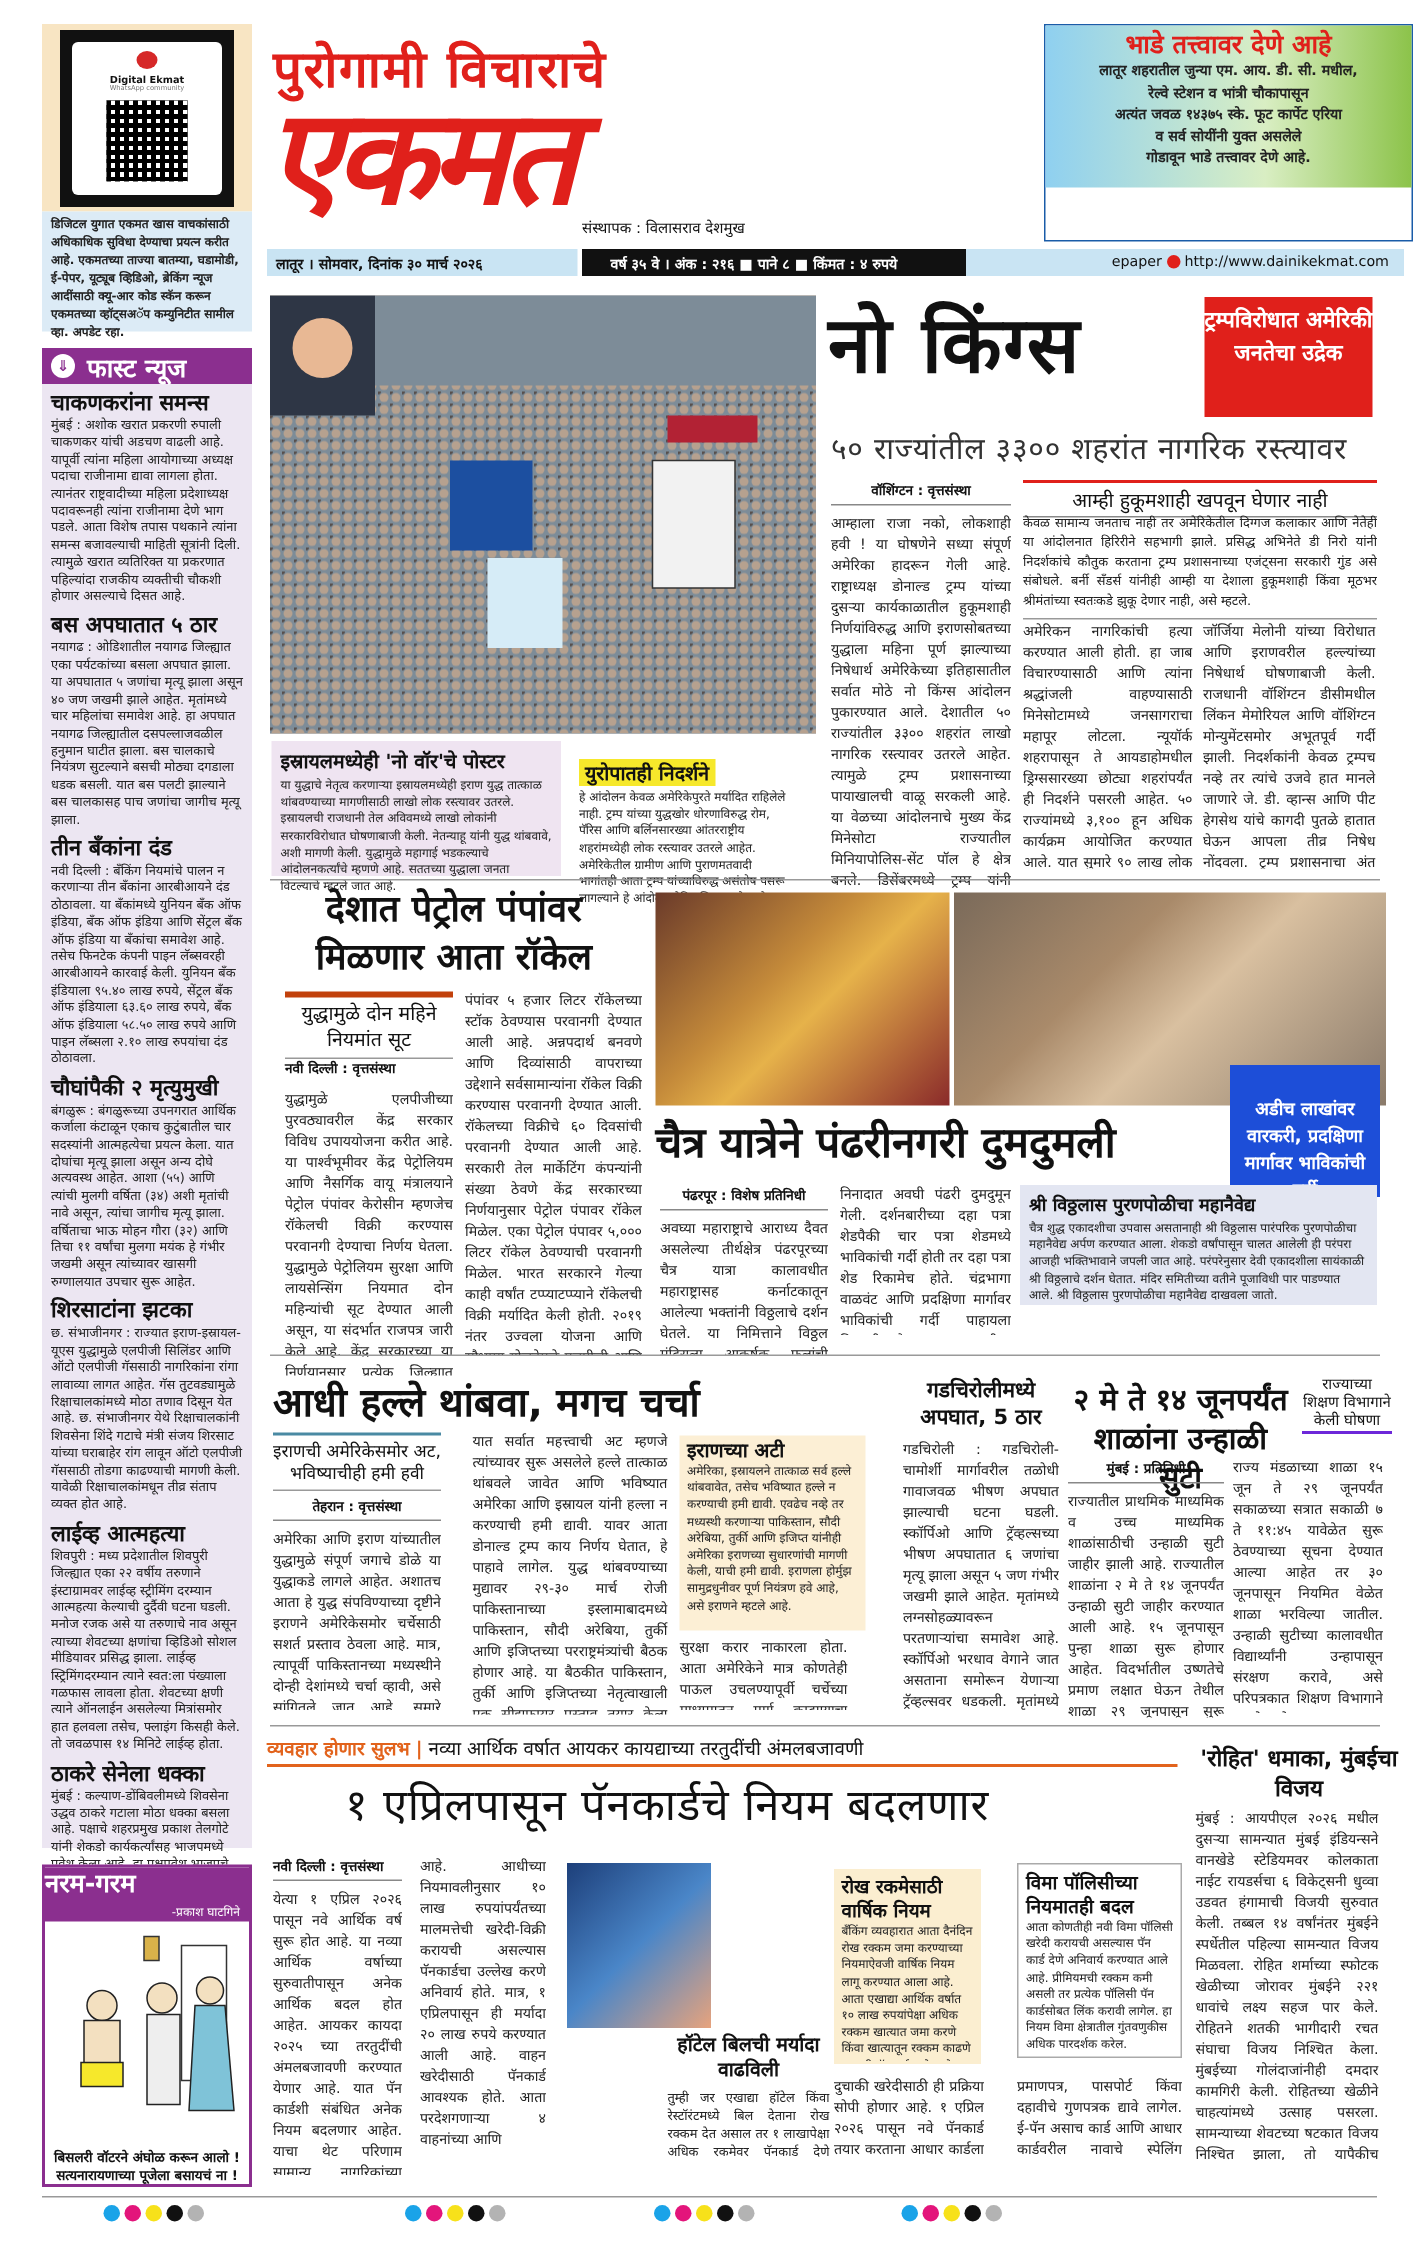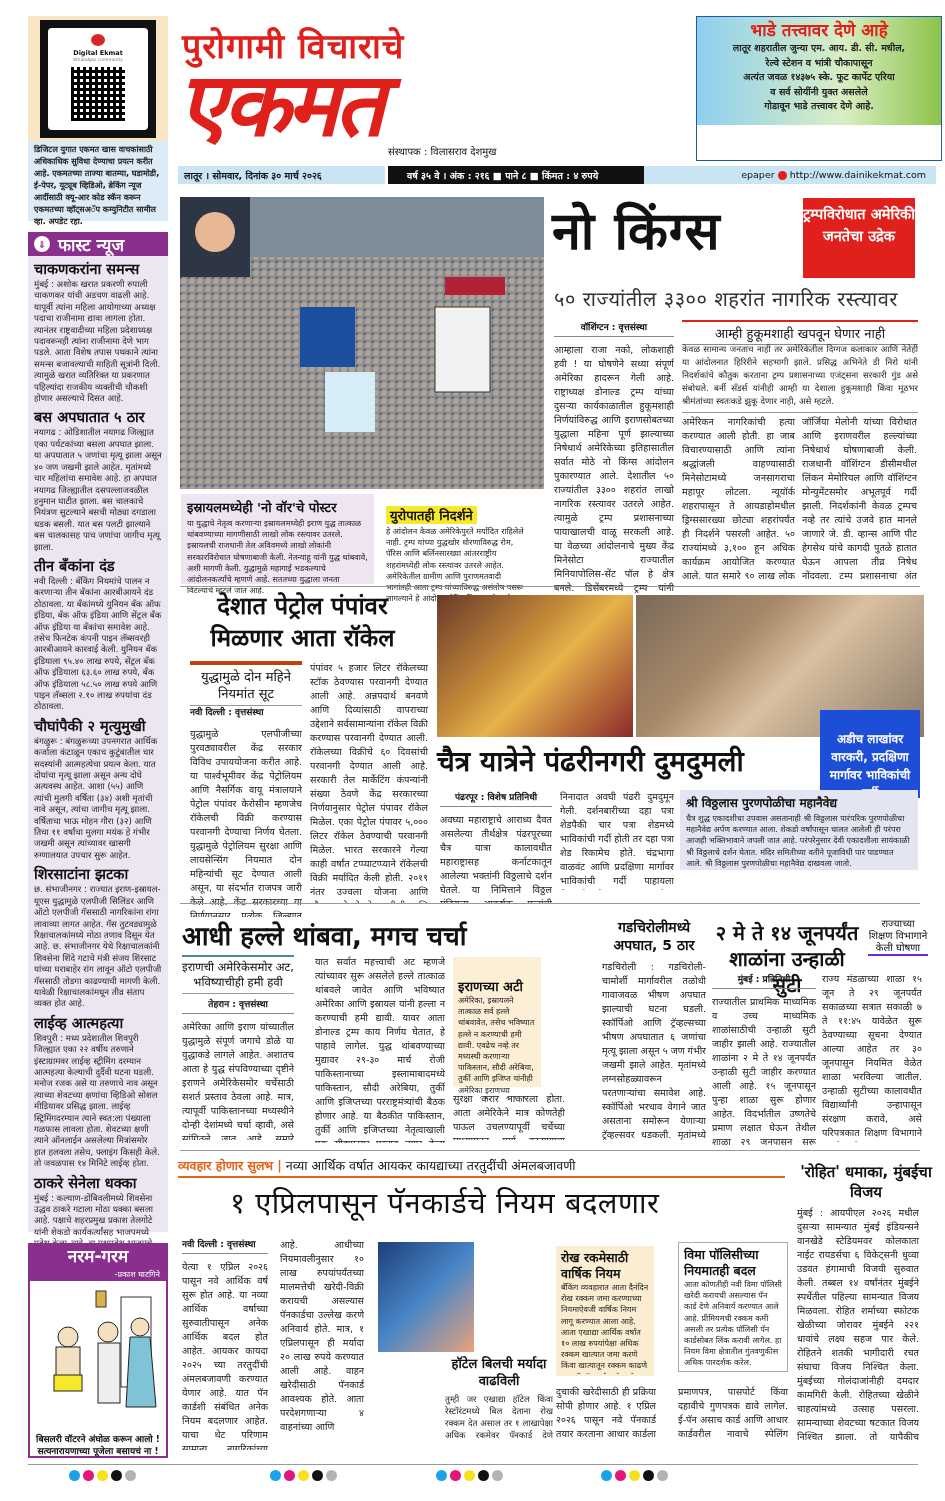--- a/index.html
+++ b/index.html
@@ -18,21 +18,21 @@
  repeating-linear-gradient(90deg,#000 0 3px,#fff 3px 6px),
  repeating-linear-gradient(0deg,#000 0 3px,#fff 3px 6px);background-blend-mode:multiply;position:relative}
 .qrtext{left:28px;top:141px;width:140px;height:80px;background:#dcebf6;font-size:8px;line-height:12px;padding:3px 6px;font-weight:bold;color:#222}
 .fastnews{left:28px;top:232px;width:140px;height:1000px;background:#ece6f2}
 .fnhead{background:#8b2f8f;color:#fff;font-size:17px;font-weight:bold;height:24px;display:flex;align-items:center;padding-left:6px;gap:8px}
 .fnicon{width:16px;height:16px;background:#fff;border-radius:50%;color:#8b2f8f;font-size:10px;display:flex;align-items:center;justify-content:center}
 .fnitem{padding:0 6px}
 .fnitem h3{font-size:14.5px;font-weight:bold;line-height:20px;margin-top:3px}
 .fnitem p{font-size:8.6px;line-height:11.4px;color:#222}
 .cartoon{left:28px;top:1243px;width:140px;height:215px;border:2px solid #8b2f8f;background:#fff}
-.carthead{background:#8b2f8f;color:#fff;text-align:center;height:36px;position:relative}
+.carthead{background:#8b2f8f;color:#fff;height:36px;position:relative}
 .carthead .t{font-size:17px;font-weight:bold;line-height:22px}
 .carthead .a{position:absolute;right:6px;bottom:2px;font-size:8px}
 .cartimg{height:140px;margin:6px;background:linear-gradient(#fff,#fff);position:relative}
 .cartcap{font-size:9px;line-height:12px;text-align:center;font-weight:bold}
 
 .tagline{left:182px;top:22px;font-size:34px;font-weight:bold;color:#e0201b;letter-spacing:1px}
 .logo{left:178px;top:60px;font-size:88px;font-weight:900;color:#e0201b;font-style:italic;letter-spacing:-4px;line-height:90px}
 .founder{left:388px;top:144px;font-size:10px}
 .datebar{left:178px;top:166px;width:207px;height:18px;background:#c9e4f3;font-size:9.5px;font-weight:bold;padding:3px 6px}
 .blackbar{left:388px;top:166px;width:256px;height:18px;background:#111;color:#fff;font-size:9.5px;font-weight:bold;padding:3px 19px}
@@ -60,21 +60,21 @@
 .petrolh{left:185px;top:590px;font-size:24px;font-weight:bold;line-height:32px;text-align:center;width:235px}
 .petrolsub{left:190px;top:661px;width:112px;border-top:4px solid #c2410c;border-bottom:1px solid #999;text-align:center;font-size:13px;line-height:17px;padding:3px 0}
 
 .panhead{left:437px;top:741px;font-size:28px;font-weight:bold}
 .darkbox{left:820px;top:710px;width:100px;height:88px;background:#1d4ed8;color:#fff;text-align:center;font-size:12px;line-height:18px;font-weight:bold;padding-top:20px}
 .vitthal{left:680px;top:790px;width:238px;height:80px;background:#e3e6f2;padding:4px 6px}
 .vitthal h4{font-size:12px;font-weight:bold;margin-bottom:2px}
 
 .iranh{left:182px;top:918px;font-size:26px;font-weight:bold;line-height:36px}
 .iransub{left:182px;top:955px;width:112px;border-top:2px solid #4a8aa3;border-bottom:1px solid #999;text-align:center;font-size:11.5px;line-height:15px;padding:3px 0}
-.iranbox{left:453px;top:957px;width:88px;height:130px;background:#fcefd5;padding:20px 5px}
+.iranbox{left:453px;top:957px;width:124px;height:130px;background:#fcefd5;padding:0 5px}
 .iranbox h4{font-size:13px;font-weight:bold}
 .gadh{left:602px;top:918px;width:104px;text-align:center;font-size:14px;font-weight:bold;line-height:18px}
 .schoolh{left:712px;top:920px;font-size:20px;line-height:26px;text-align:center;width:150px;font-weight:bold}
 .schoolside{left:868px;top:918px;width:60px;text-align:center;font-size:10px;line-height:12px;border-bottom:2px solid #6d28d9}
 
 .panbar{left:178px;top:1157px;width:607px;border-bottom:2px solid #e2631c;font-size:12.5px;padding-bottom:2px}
 .panbar .k{color:#e2631c;font-weight:bold}
 .panh{left:230px;top:1182px;font-size:29px;letter-spacing:.5px}
 .cashbox{left:556px;top:1246px;width:98px;height:130px;background:#fbeed0;padding:4px 5px}
 .cashbox h4,.insbox h4{font-size:12.5px;font-weight:bold;line-height:16px}

